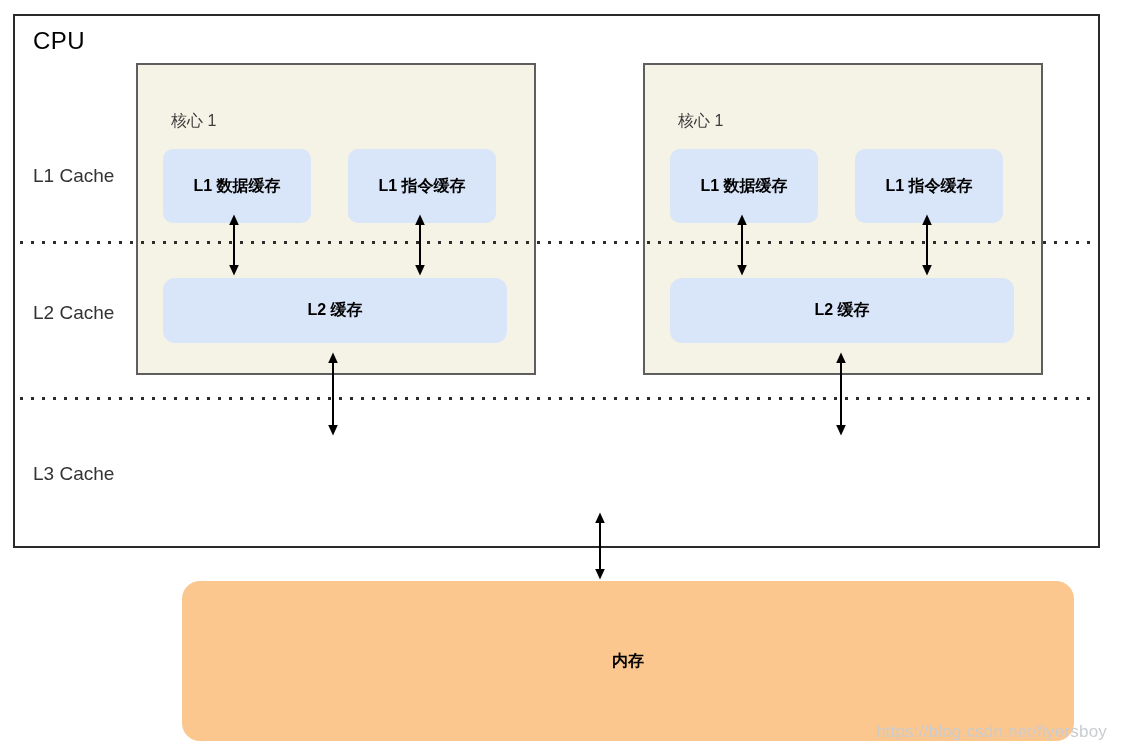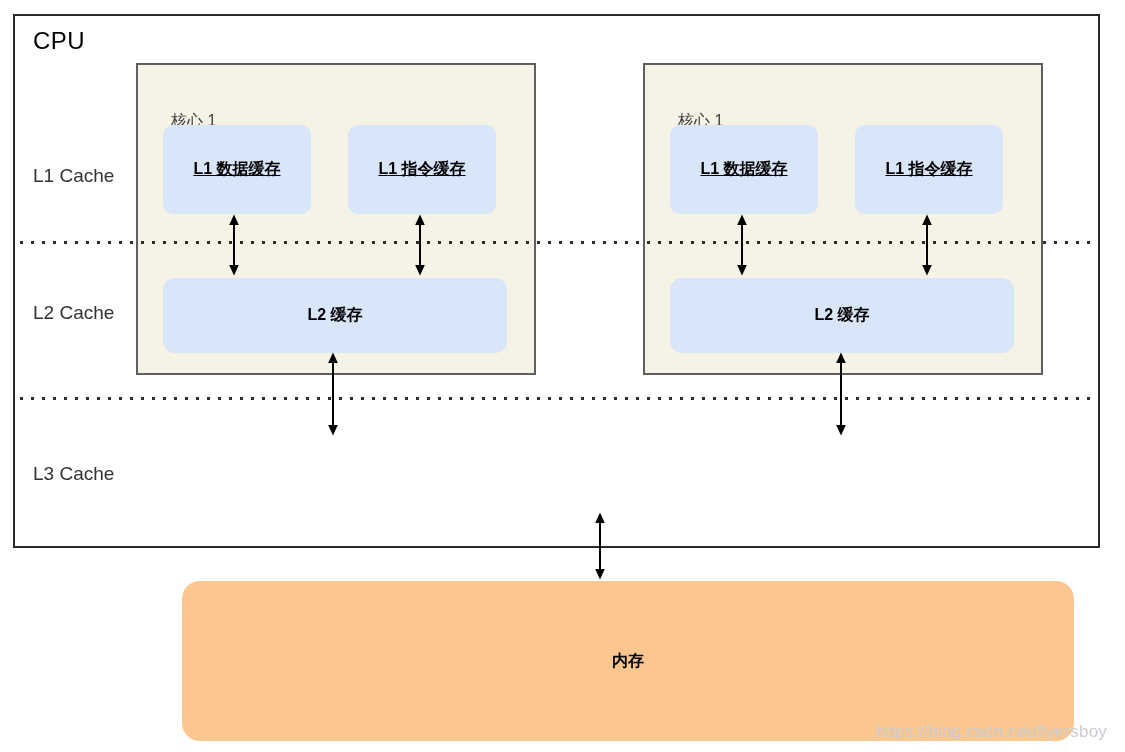--- a/index.html
+++ b/index.html
@@ -50,24 +50,24 @@
   .core-title{
     position:absolute;left:33px;top:25px;font-size:16px;color:#3d3d3d;margin-top:21px;
   }
 
   
   .cache-node{
     display:flex;align-items:center;justify-content:center;
     background:var(--cache-fill);border-radius:10px;
     font-size:16px;font-weight:bold;color:#000;text-align:center;
   }
-  .l1-node{position:absolute;top:60px;width:148px;height:89px;text-decoration:underline;}
+  .l1-node{position:absolute;top:84px;width:148px;height:74px;}
   .l1-node.data{left:25px;}
   .l1-node.instr{left:210px;}
-  .l2-node{position:absolute;left:25px;top:213px;width:344px;height:75px;border-radius:12px;}
+  .l2-node{position:absolute;left:25px;top:213px;width:344px;height:65px;border-radius:12px;}
 
   .l3-node{
     position:absolute;left:137px;top:437px;width:926px;height:74px;
     border-radius:12px;z-index:3;
   }
   .memory-node{
     position:absolute;left:136px;top:581px;width:892px;height:160px;
     background:var(--memory-fill);border-radius:18px;
     display:flex;align-items:center;justify-content:center;
     font-size:16px;font-weight:bold;color:#000;z-index:1;margin-left:46px;

